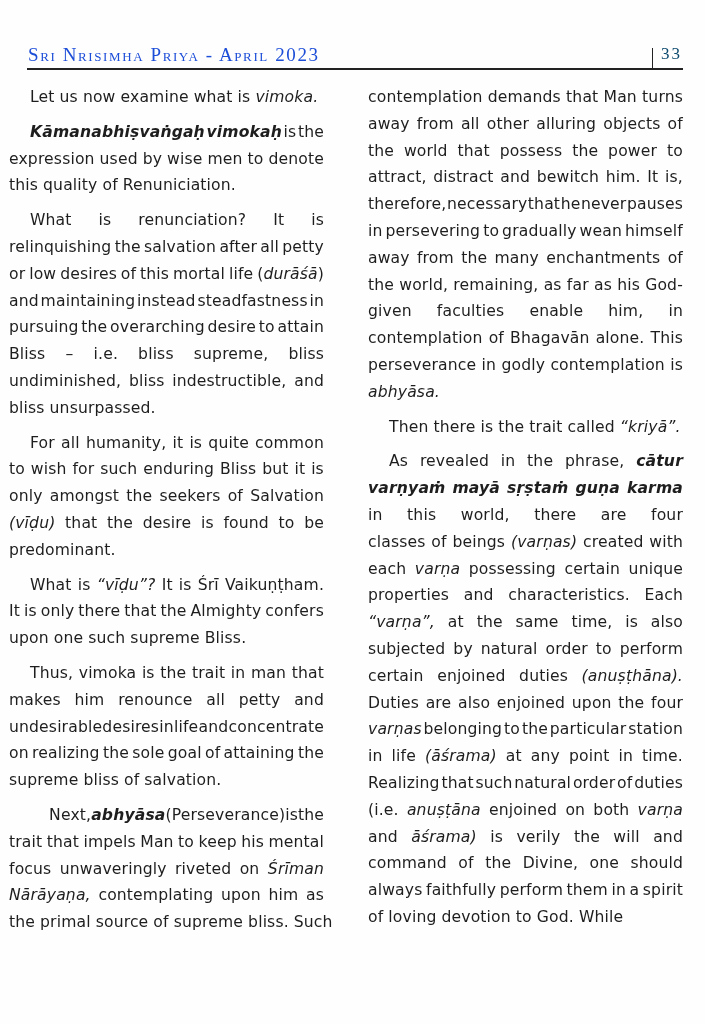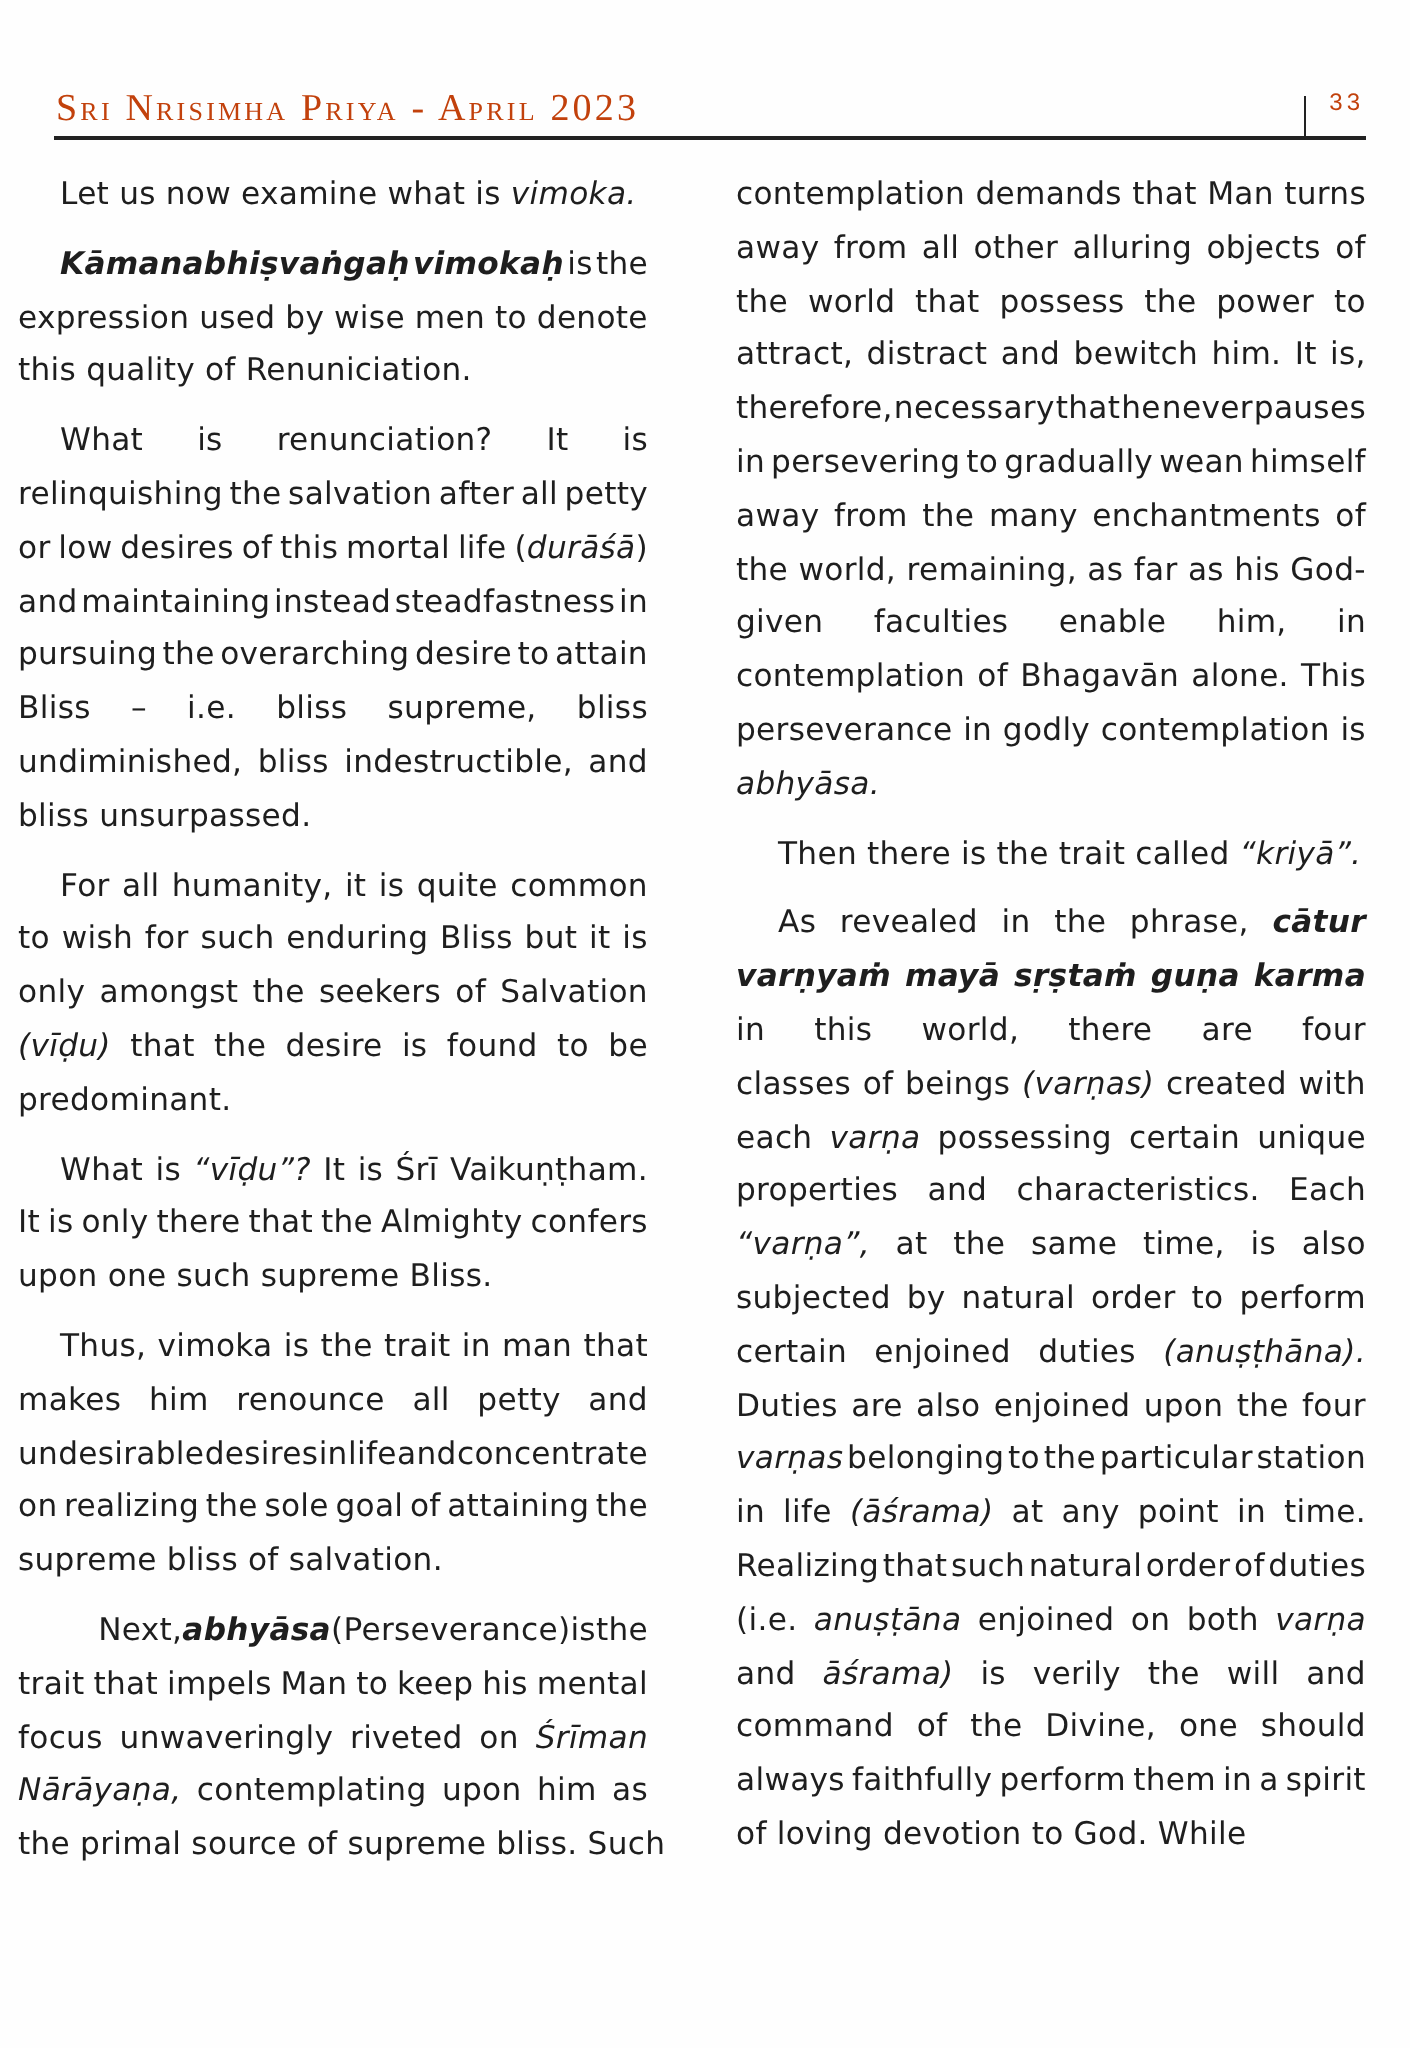--- a/index.html
+++ b/index.html
@@ -1,23 +1,23 @@
 <!DOCTYPE html>
 <html><head>
 <meta charset="utf-8">
 <style>
   html, body { margin:0; padding:0; background:#fefefe; }
   body { width:705px; height:1024px; position:relative; overflow:hidden; color:#1e1e1e;
          font-family:"DejaVu Sans", sans-serif; }
   .header { position:absolute; left:27px; top:44px; width:656px; height:24px; border-bottom:2px solid #222; }
   .header-title { position:absolute; left:1px; top:0px; font-family:"Liberation Serif", serif; font-size:19px;
-                  letter-spacing:1.6px; color:#c2410c; font-variant:small-caps; white-space:nowrap; }
+                  letter-spacing:1.6px; color:#1d4ed8; font-variant:small-caps; white-space:nowrap; }
   .header-sep { position:absolute; left:625px; top:4px; width:1px; height:20px; background:#222; }
-  .header-page { position:absolute; right:1px; top:0px; font-family:Liberation Sans, sans-serif; font-size:12px;
-                 letter-spacing:2px; color:#c2410c; }
+  .header-page { position:absolute; right:1px; top:0px; font-family:Liberation Serif, serif; font-size:17px;
+                 letter-spacing:2px; color:#0c4a6e; }
   .col { position:absolute; top:84px; width:315px; }
   .col-left { left:9px; }
   .col-right { left:368px; }
   .para { margin:0 0 8px 0; }
   .line { display:block; height:26.8px; line-height:26.8px; font-size:15.6px; text-align:justify;
           text-align-last:justify; white-space:nowrap; overflow:visible; letter-spacing:0.15px; }
   .line > span { display:inline; }
   .jl { display:flex; justify-content:space-between; }
   .jl.left { justify-content:flex-start; gap:5px; }
   .it { font-style:italic; }

